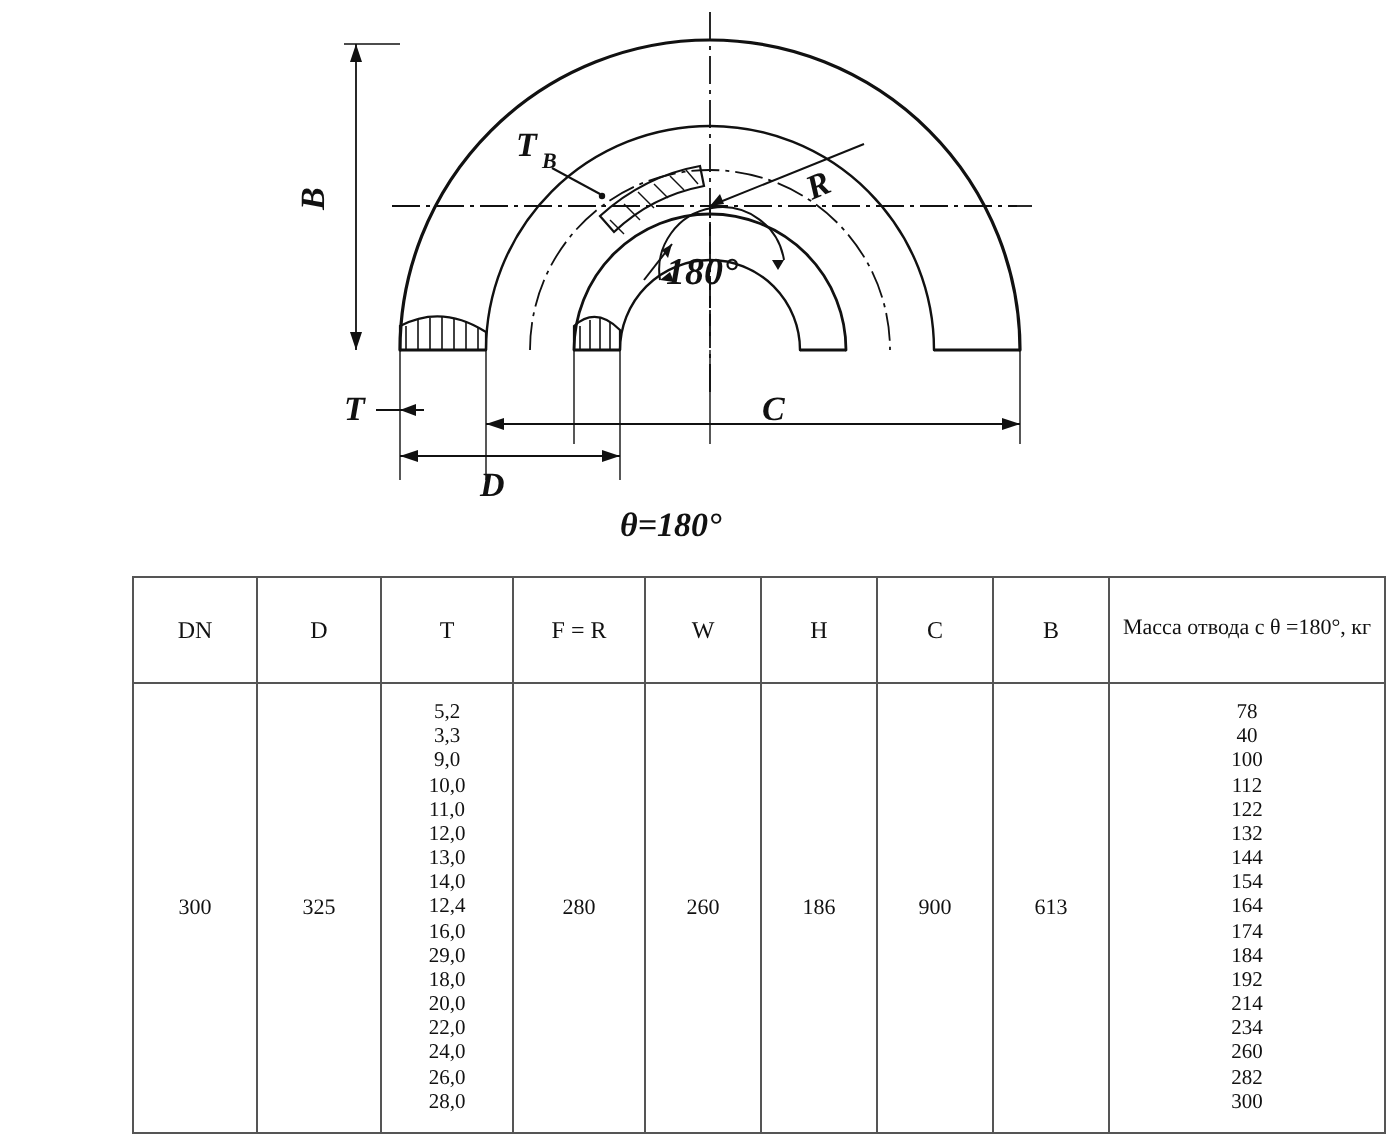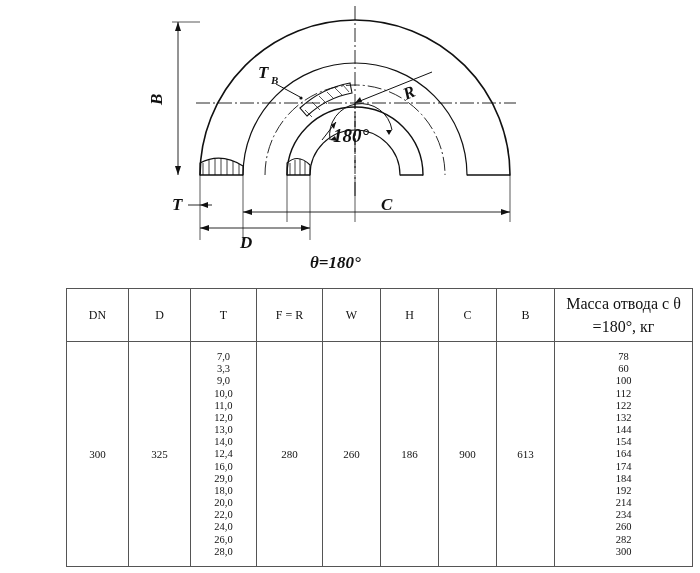--- a/index.html
+++ b/index.html
@@ -77,21 +77,21 @@
     font-size: 11px;
     color: #111111;
     padding: 0;
   }
   #spec-table thead th {
     height: 52px;
     font-weight: normal;
     font-size: 12px;
   }
   #spec-table thead th.mass-head {
-    font-size: 16px;
+    font-size: 11px;
     line-height: 1.45;
   }
   #spec-table tbody td {
     height: 224px;
   }
   .stack {
     display: block;
     line-height: 1.16;
     font-size: 10.5px;
     padding: 3px 0 2px 0;
@@ -264,21 +264,21 @@
           <span>с θ =180°, кг</span>
         </th>
       </tr>
     </thead>
     <tbody>
       <tr>
         <td>300</td>
         <td>325</td>
         <td>
             <span class="stack">
-              <span>7,0</span>
+              <span>5,2</span>
               <span>3,3</span>
               <span>9,0</span>
               <span>10,0</span>
               <span>11,0</span>
               <span>12,0</span>
               <span>13,0</span>
               <span>14,0</span>
               <span>12,4</span>
               <span>16,0</span>
               <span>29,0</span>
@@ -291,21 +291,21 @@
             </span>
           </td>
         <td>280</td>
         <td>260</td>
         <td>186</td>
         <td>900</td>
         <td>613</td>
         <td>
             <span class="stack">
               <span>78</span>
-              <span>60</span>
+              <span>40</span>
               <span>100</span>
               <span>112</span>
               <span>122</span>
               <span>132</span>
               <span>144</span>
               <span>154</span>
               <span>164</span>
               <span>174</span>
               <span>184</span>
               <span>192</span>

